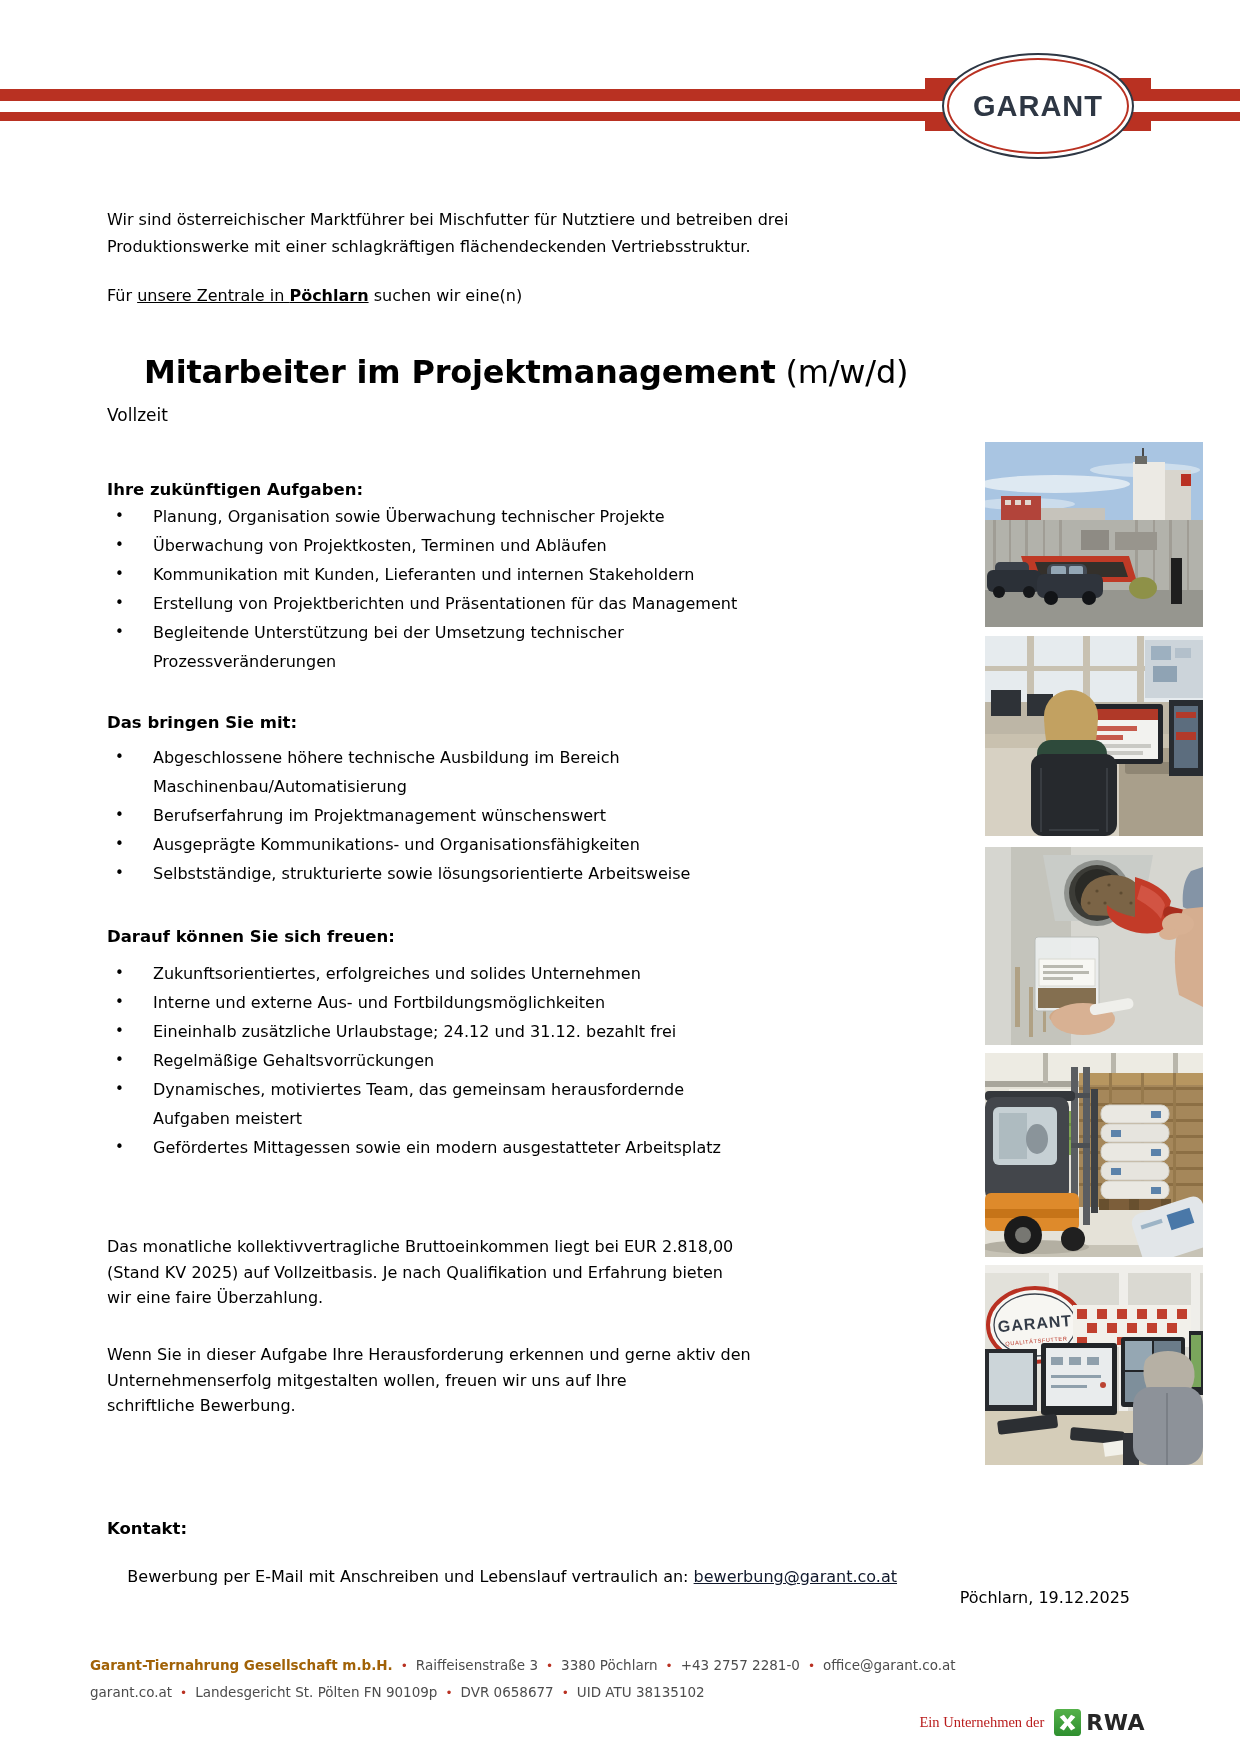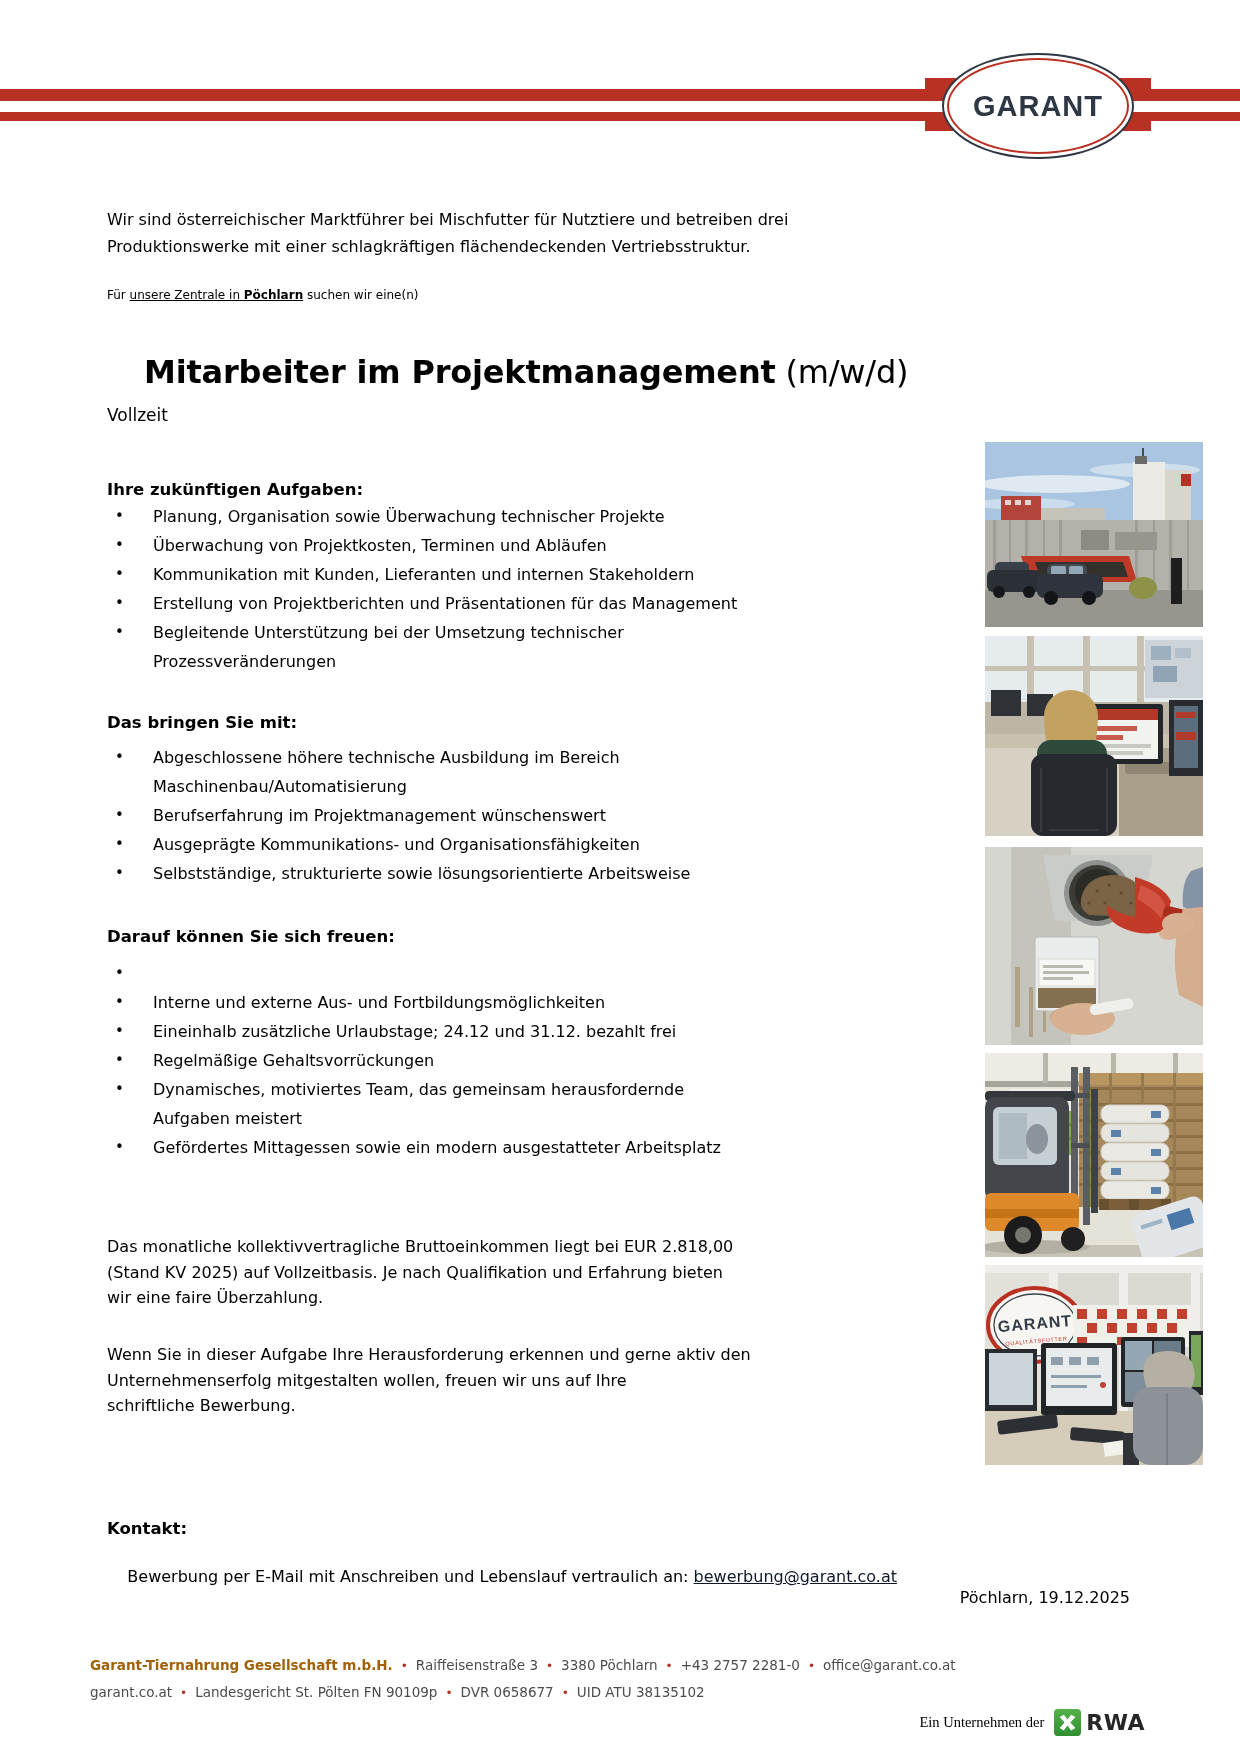--- a/index.html
+++ b/index.html
@@ -48,21 +48,21 @@
 
   .contact-line { font-size:16px; line-height:25px; white-space:pre; }
   .email-link { color:#0f172a; text-decoration:underline; cursor:pointer; }
   .date-line { width:1023px; text-align:right; font-size:16px; line-height:25px; }
 
   
   .footer { left:90px; font-size:13.5px; line-height:26px; color:#4c4c4c; white-space:nowrap; }
   .footer .company { font-weight:bold; color:#a16207; }
   .sep { color:#b93122; padding:0 8px; font-size:12px; }
   .rwa-row { position:absolute; top:1706px; right:95px; height:32px; display:flex; align-items:center; }
-  .rwa-caption { font-family:"Liberation Serif","DejaVu Serif",serif; font-size:14.5px; color:#000000; margin-right:10px; }
+  .rwa-caption { font-family:"Liberation Serif","DejaVu Serif",serif; font-size:14.5px; color:#b91c1c; margin-right:10px; }
   .rwa-box { width:27px; height:27px; border-radius:3px; margin-right:5px; display:block; }
   .rwa-text { font-weight:bold; font-size:22px; letter-spacing:0.5px; color:#262626; }
 
   
   .photo { position:absolute; left:985px; width:218px; overflow:hidden; }
   .photo svg { display:block; width:100%; height:100%; }
   #photo-1 { top:442px; height:185px; }
   #photo-2 { top:636px; height:200px; }
   #photo-3 { top:847px; height:198px; }
   #photo-4 { top:1053px; height:204px; }
@@ -80,21 +80,21 @@
     <div class="stripe-red-bot"></div>
   </div>
   <div class="logo-oval">
     <div class="logo-oval-inner"></div>
     <span class="logo-text">GARANT</span>
   </div>
 
   <div class="abs para" style="top:206px;">Wir sind österreichischer Marktführer bei Mischfutter für Nutztiere und betreiben drei
 Produktionswerke mit einer schlagkräftigen flächendeckenden Vertriebsstruktur.</div>
 
-  <div class="abs" style="top:282px; font-size:12px; line-height:27px;">
+  <div class="abs" style="top:282px; font-size:16px; line-height:27px;">
     <span>Für </span><span class="u">unsere Zentrale in </span><span class="u b">Pöchlarn</span><span> suchen wir eine(n)</span>
   </div>
 
   <div class="abs job-title" style="top:352px;margin-left:37px;">
     <span class="tmain">Mitarbeiter im Projektmanagement</span><span class="tsuffix"> (m/w/d)</span>
   </div>
   <div class="abs subtitle" style="top:403px;">Vollzeit</div>
 
   <div class="abs h-section" style="top:479px;">Ihre zukünftigen Aufgaben:</div>
   <div class="abs list" style="top:502px;">
@@ -139,20 +139,21 @@
     <div class="li">
         <span class="dot">•</span>
         <span class="li-text">Selbstständige, strukturierte sowie lösungsorientierte Arbeitsweise</span>
       </div>
   </div>
 
   <div class="abs h-section" style="top:926px;">Darauf können Sie sich freuen:</div>
   <div class="abs list" style="top:959px;">
     <div class="li">
         <span class="dot">•</span>
+        <span class="li-text">Zukunftsorientiertes, erfolgreiches und solides Unternehmen</span>
       </div>
     <div class="li">
         <span class="dot">•</span>
         <span class="li-text">Interne und externe Aus- und Fortbildungsmöglichkeiten</span>
       </div>
     <div class="li">
         <span class="dot">•</span>
         <span class="li-text">Eineinhalb zusätzliche Urlaubstage; 24.12 und 31.12. bezahlt frei</span>
       </div>
     <div class="li">

